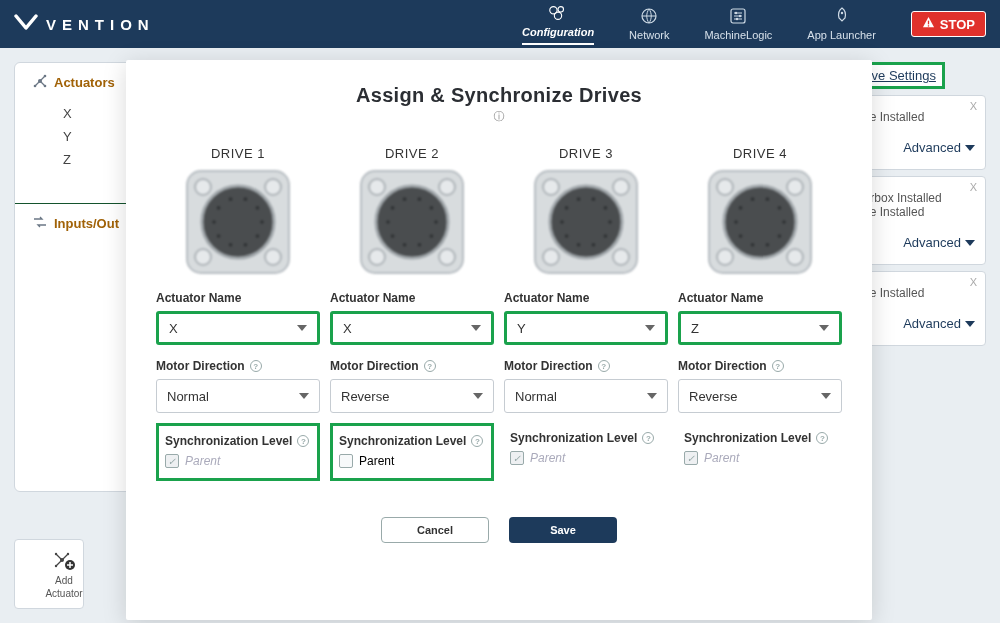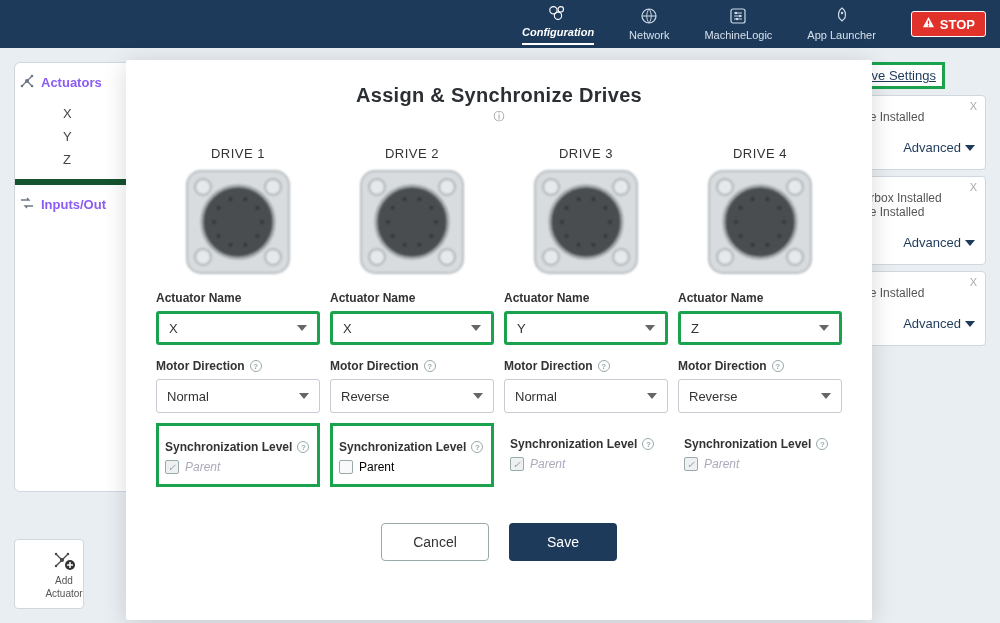--- a/index.html
+++ b/index.html
@@ -11,24 +11,24 @@
   .brand-icon svg { display: block; }
   .nav { display: flex; margin-left: auto; gap: 35px; align-items: center; }
   .nav-item { display: flex; flex-direction: column; align-items: center; font-size: 11px; color: #d6e0ea; cursor: pointer; gap: 2px; }
   .nav-item.active { color: #fff; font-weight: 600; font-style: italic; }
   .nav-item.active::after { content:""; display:block; width: 100%; height:2px; background:#fff; margin-top:3px; }
   .stop-btn { background:#e0312b; color:#fff; border:1px solid #fff; border-radius:3px; padding:4px 10px; font-weight:700; font-size:13px; display:flex; align-items:center; gap:5px; cursor:pointer;}
 
   
   .page { position:absolute; top:48px; left:0; right:0; bottom:0; padding:14px; display:flex; gap:15px; }
   .side-card { width: 135px; background:#fff; border:1px solid #d0d7de; border-radius:6px; padding: 0; height: 430px; }
-  .side-head { display:flex; align-items:center; gap:6px; padding:10px 4px; font-size:13px; font-weight:600; color:#8b5cf6; border-bottom:0; }
+  .side-head { display:flex; align-items:center; gap:6px; padding:10px 17px; font-size:13px; font-weight:600; color:#a16207; border-bottom:0; }
   .side-list { padding: 0 0 8px 0; }
   .side-list div { padding:4px 0 4px 48px; font-size:13px; color:#444; cursor:pointer;}
-  .side-head2 { border-top:6px solid #14532d; }
+  .side-head2 { border-top:1px solid #14532d;margin-top:24px; }
   .main-area { flex:1 1 auto; position:relative; }
 
   .rt-card { position:absolute; right:0; top:0; width: 140px; }
   .ds-btn { border:3px solid #1aa24c; color:#1d3a5b; text-decoration:underline; padding:3px 6px; font-size:13px; background:#fff; display:inline-block;}
   .rt-row { background:#fff; border:1px solid #d0d7de; border-radius:4px; font-size:12px; color:#555; padding:14px 10px; margin-top:6px; position:relative;}
   .rt-row .x { position:absolute; top:4px; right:8px; color:#aaa; font-size:11px;}
   .adv { display:flex; align-items:center; gap:4px; justify-content:flex-end; color:#1d3a5b; font-size:13px; margin-top:16px; cursor:pointer;}
   .tri { width:0;height:0;border-left:5px solid transparent;border-right:5px solid transparent;border-top:6px solid #1d3a5b;}
 
   .add-card { position:absolute; left:14px; bottom:14px; width:70px; height:70px; border:1px solid #d0d7de; border-radius:4px; background:#fff; display:flex; flex-direction:column; align-items:center; justify-content:center; font-size:10px; color:#555; cursor:pointer; gap:2px;padding-left:30px;}
@@ -39,38 +39,46 @@
   .modal-help { text-align:center; color:#888; font-size:11px; }
   .drives { display:flex; justify-content:space-between; margin-top:22px; gap:10px; }
   .drive { width:165px; }
   .drive-label { text-align:center; font-weight:400; font-size:13px; color:#333; letter-spacing:.5px; margin-bottom:6px;}
   .connector { width:110px; height:110px; margin:0 auto; filter: blur(1.2px); }
   .fld-label { font-size:12px; font-weight:700; color:#333; margin-top:14px; display:flex; align-items:center; gap:5px;}
   .q { width:12px;height:12px;border:1px solid #9aa;border-radius:50%;font-size:8px;color:#9aa;display:inline-flex;align-items:center;justify-content:center;}
   .select { width:100%; height:34px; border:1px solid #c6ccd2; border-radius:3px; padding:0 10px; font-size:13px; color:#333; display:flex; align-items:center; justify-content:space-between; margin-top:6px; cursor:pointer; background:#fff;}
   .select.hl { border:3px solid #1aa24c; }
   .chev { width:0;height:0;border-left:5px solid transparent;border-right:5px solid transparent;border-top:6px solid #666;}
-  .sync { margin-top:10px; font-size:12px; font-weight:700; color:#333; display:flex; align-items:center; gap:5px;}
+  .sync { margin-top:4px; font-size:12px; font-weight:700; color:#333; display:flex; align-items:center; gap:5px;}
   .pc { display:flex; align-items:center; gap:6px; font-size:12px; margin-top:6px; }
   .cb { width:14px; height:14px; border:1px solid #9aa; border-radius:2px; display:inline-flex; align-items:center; justify-content:center; font-size:10px; color:#9aa; background:#f7f9fa;}
   .cb.disabled { background:#eef0f2;}
   .pc.disabled { color:#aab; font-style: italic;}
   .sync-box { padding:4px 6px 10px 6px; margin-top:10px; }
   .sync-box.hl { border:3px solid #1aa24c; }
 
   .modal-actions { display:flex; justify-content:center; gap:20px; margin-top:36px;}
-  .btn { width:108px; height:38px; border-radius:4px; font-size:14px; font-weight:400; cursor:pointer; display:flex; align-items:center; justify-content:center;}
+  .btn { width:108px; height:26px; border-radius:4px; font-size:11px; font-weight:700; cursor:pointer; display:flex; align-items:center; justify-content:center;}
   .btn-cancel { border:1px solid #9aa; background:#fff; color:#333;}
   .btn-save { background:#1d3a5b; color:#fff; border:none;}
 
 </style>
 </head>
 <body>
 
 <div class="header">
+  <div class="brand">
+    <span class="brand-icon">
+      <svg width="24" height="20" viewBox="0 0 24 20">
+          <path d="M2 2 L12 14 L22 2" stroke="#fff" stroke-width="3.5" fill="none" stroke-linecap="round" stroke-linejoin="round"></path>
+        </svg>
+    </span>
+    <span>VENTION</span>
+  </div>
   <div class="nav">
     <div class="nav-item active">
       <span><svg width="22" height="18" viewBox="0 0 24 18">
             <circle cx="7" cy="6" r="4" fill="none" stroke="#fff" stroke-width="1.2"></circle>
             <circle cx="15" cy="5" r="3" fill="none" stroke="#fff" stroke-width="1.2"></circle>
             <circle cx="12" cy="12" r="4" fill="none" stroke="#fff" stroke-width="1.2"></circle>
           </svg></span>
       <span>Configuration</span>
     </div>
     <div class="nav-item">

